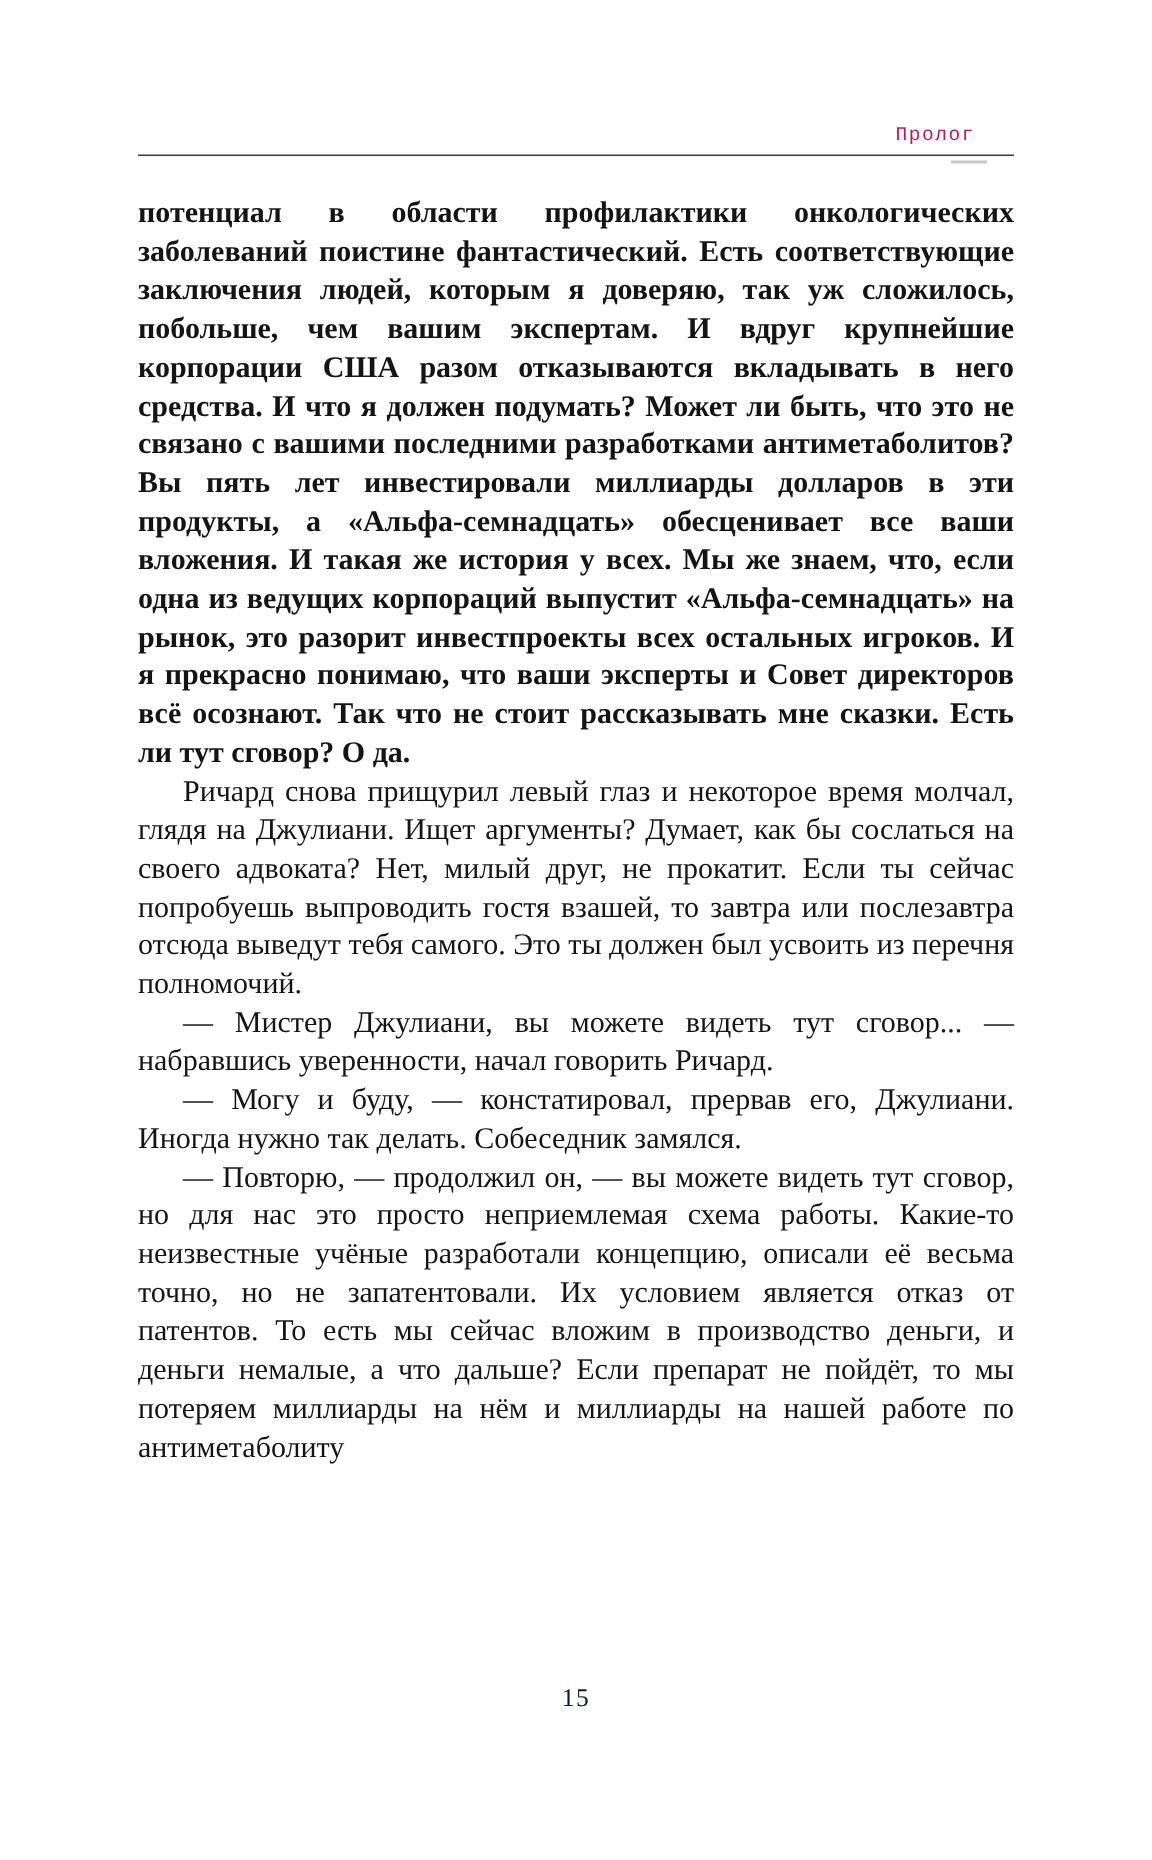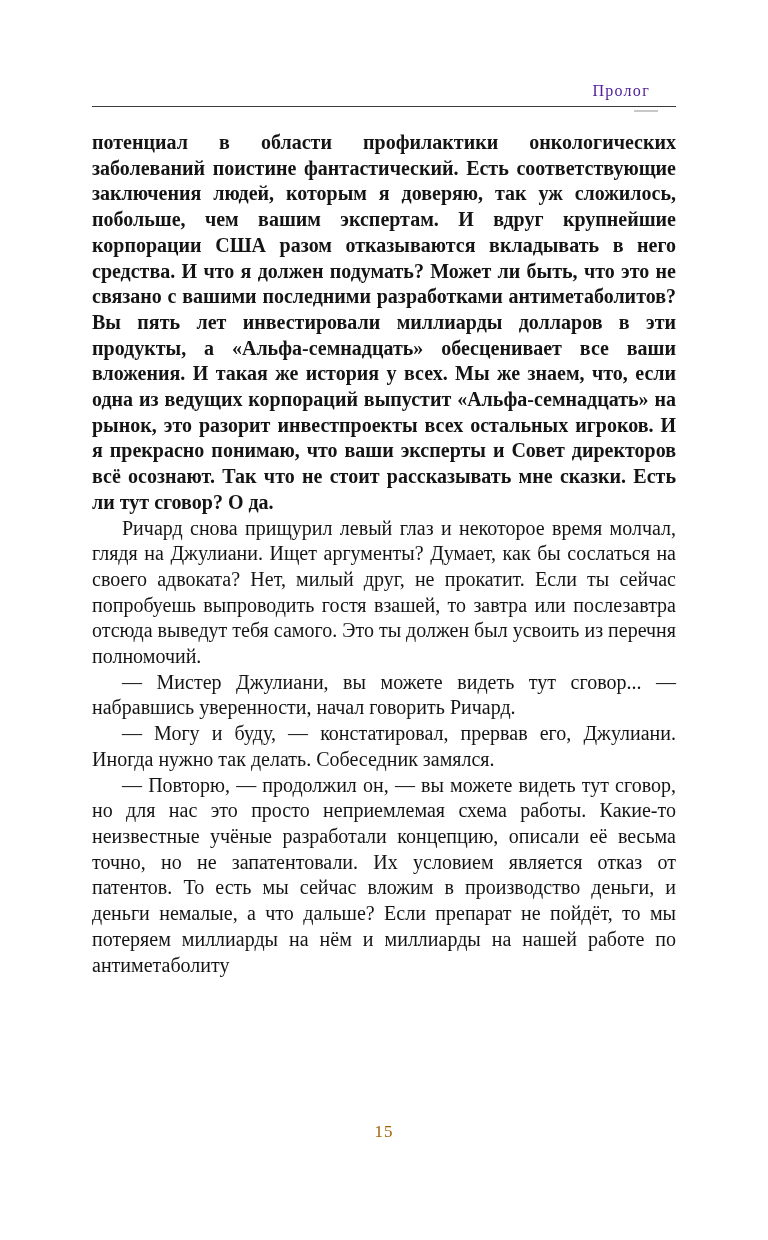--- a/index.html
+++ b/index.html
@@ -22,24 +22,25 @@
   
   .header {
     position: absolute;
     top: 82px;
     left: 92px;
     right: 92px;
   }
 
   .header-title {
     text-align: right;
-    font-size: 16px;
+    font-size: 13px;
     letter-spacing: 0.08em;
     padding-right: 26px;
-    color: #4c1d95;
+    color: #be185d;
+    font-family: Liberation Mono, monospace;
   }
 
   .header-rule {
     position: relative;
     margin-top: 6px;
     height: 1px;
     background: #3c3c3c;
   }
 
   .header-tick {
@@ -75,21 +76,21 @@
 
   
   .footer {
     position: absolute;
     top: 1122px;
     left: 0;
     right: 0;
     text-align: center;
     font-size: 17px;
     letter-spacing: 1px;
-    color: #a16207;
+    color: #0f172a;
   }
 </style>
 </head>
 <body>
 
 <div class="page">
 
   <div class="header">
     <div class="header-title">Пролог</div>
     <div class="header-rule">

